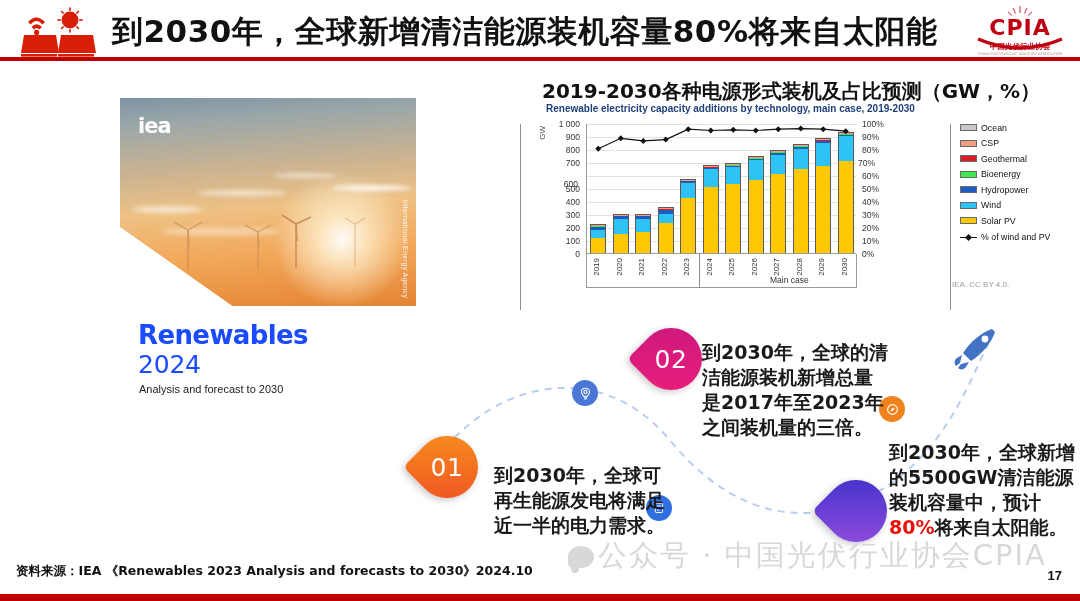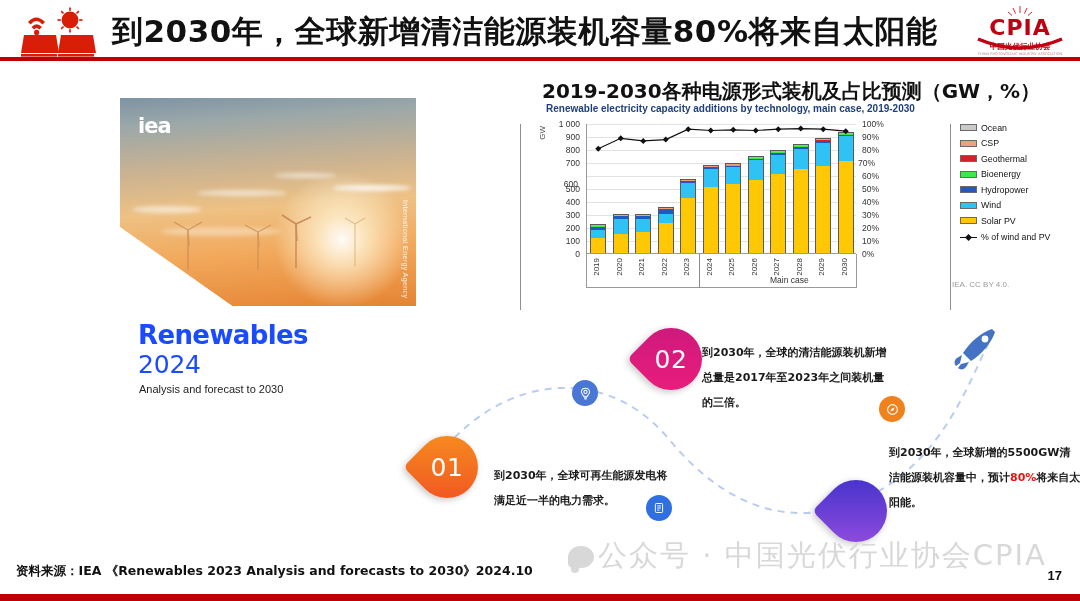--- a/index.html
+++ b/index.html
@@ -104,21 +104,21 @@
     width: 62px; height: 62px; border-radius: 50% 50% 50% 6px;
     transform: rotate(45deg); box-shadow: 0 3px 7px rgba(0,0,0,.22);
   }
   .pin-num {
     position: absolute; left: 0; top: 0; width: 62px; height: 62px;
     display: flex; align-items: center; justify-content: center;
     font-size: 25px; color: #fff; font-weight: 400; letter-spacing: .5px;
     font-family: "DejaVu Sans", sans-serif;
   }
   .callout-text {
-    position: absolute; font-size: 11px; font-weight: 700; color: #1a1a1a;
+    position: absolute; font-size: 19px; font-weight: 700; color: #1a1a1a;
     line-height: 25px; font-family: "DejaVu Sans", sans-serif;
   }
   .hl { color: #e8140c; }
   .mini-icon {
     position: absolute; width: 26px; height: 26px; border-radius: 50%;
     display: flex; align-items: center; justify-content: center;
     color: #fff; font-size: 13px;
   }
   
   #watermark {

